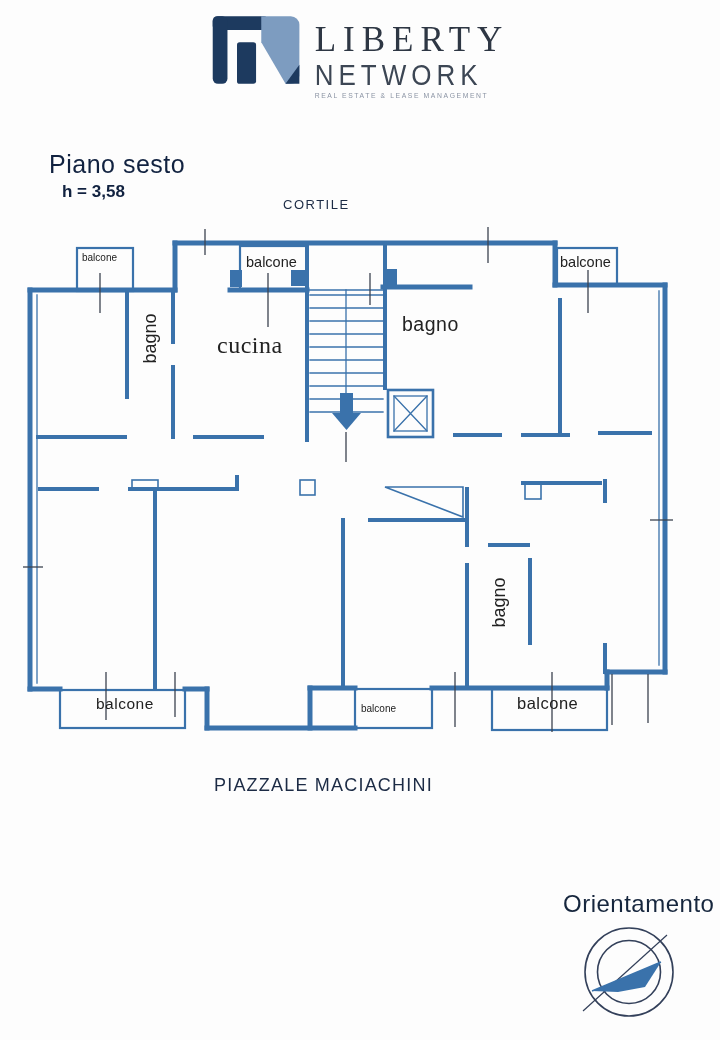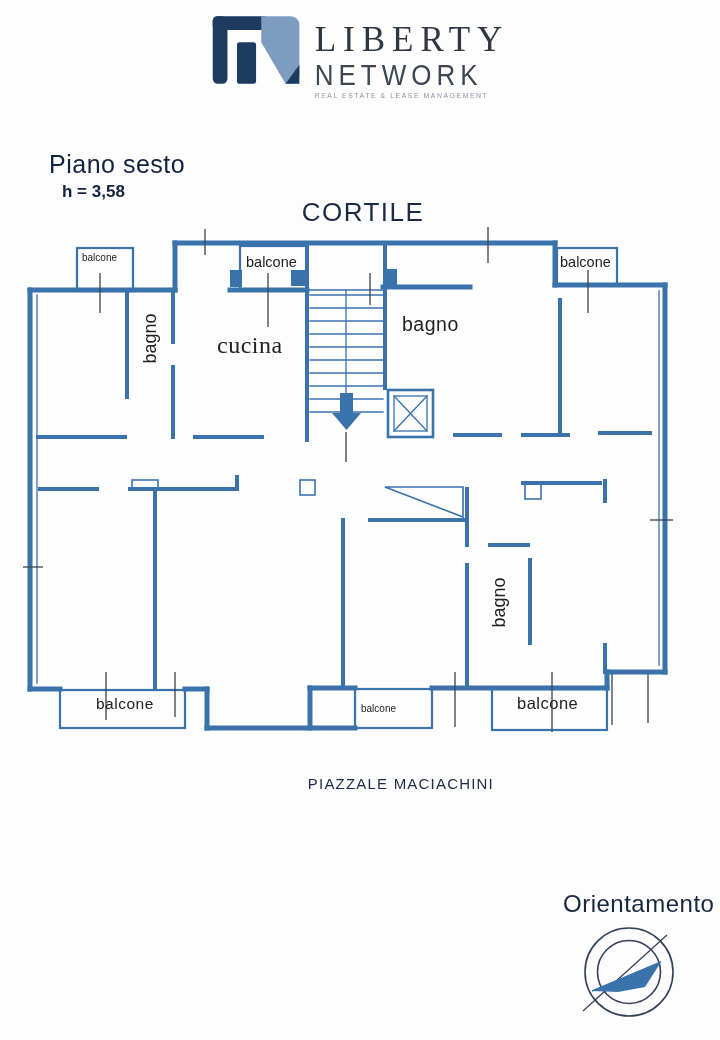--- a/index.html
+++ b/index.html
@@ -20,22 +20,22 @@
   .logo-subtitle{
     font-size:26px;font-weight:300;letter-spacing:5px;color:#3c4654;
     transform:scale(1,1.12);transform-origin:left top;line-height:1;margin-top:3px;
   }
   .logo-tagline{
     font-size:6.8px;letter-spacing:1.6px;color:#8a93a3;margin-top:6px;white-space:nowrap;
   }
   
   .floor-title{top:150px;left:49px;font-size:25px;font-weight:400;color:#112240;letter-spacing:.5px;}
   .floor-height{top:182px;left:62px;font-size:17px;font-weight:700;color:#112240;}
-  .courtyard{top:197px;left:283px;width:160px;text-align:center;font-size:26px;letter-spacing:1.5px;color:#1c2b45;}
-  .street{top:775px;left:214px;width:280px;text-align:right;font-size:15px;letter-spacing:1.2px;color:#1c2b45;}
+  .courtyard{top:197px;left:283px;width:160px;font-size:13px;letter-spacing:1.5px;color:#1c2b45;}
+  .street{top:775px;left:214px;width:280px;text-align:left;font-size:18px;letter-spacing:1.2px;color:#1c2b45;}
   
   .plan-label{color:#222;white-space:nowrap;text-align:right;}
   .lbl-balcone-tl{top:252px;left:82px;font-size:10px;}
   .lbl-balcone-tc{top:254px;left:246px;font-size:14.5px;}
   .lbl-balcone-tr{top:254px;left:560px;font-size:14.5px;}
   .lbl-balcone-bl{top:695px;left:96px;font-size:15.5px;letter-spacing:.5px;}
   .lbl-balcone-bc{top:703px;left:361px;font-size:10px;}
   .lbl-balcone-br{top:694px;left:517px;font-size:16.5px;letter-spacing:.5px;}
   .lbl-cucina{top:332px;left:217px;font-size:24px;letter-spacing:.5px;font-family:Liberation Serif, serif;}
   .lbl-bagno-tr{top:313px;left:402px;font-size:19.5px;letter-spacing:.5px;}

